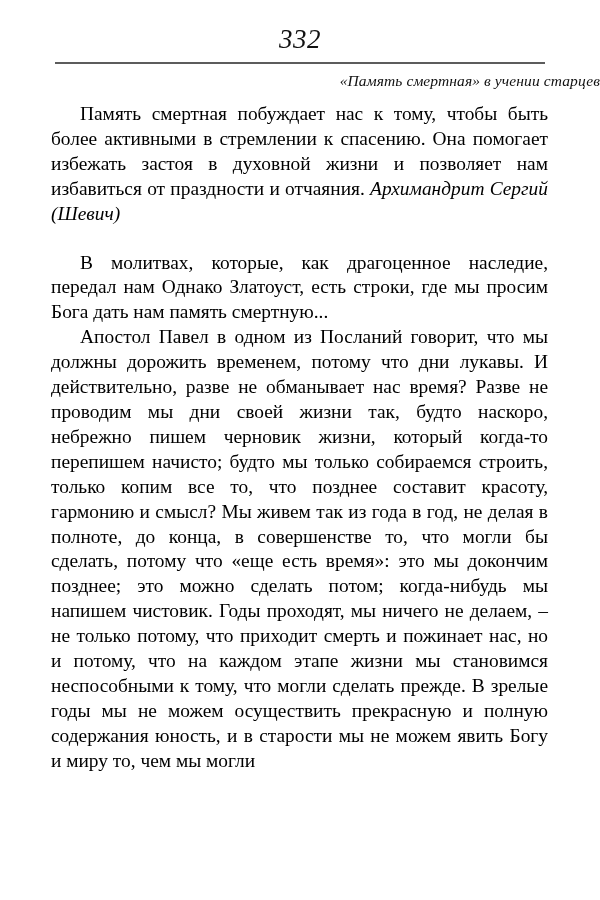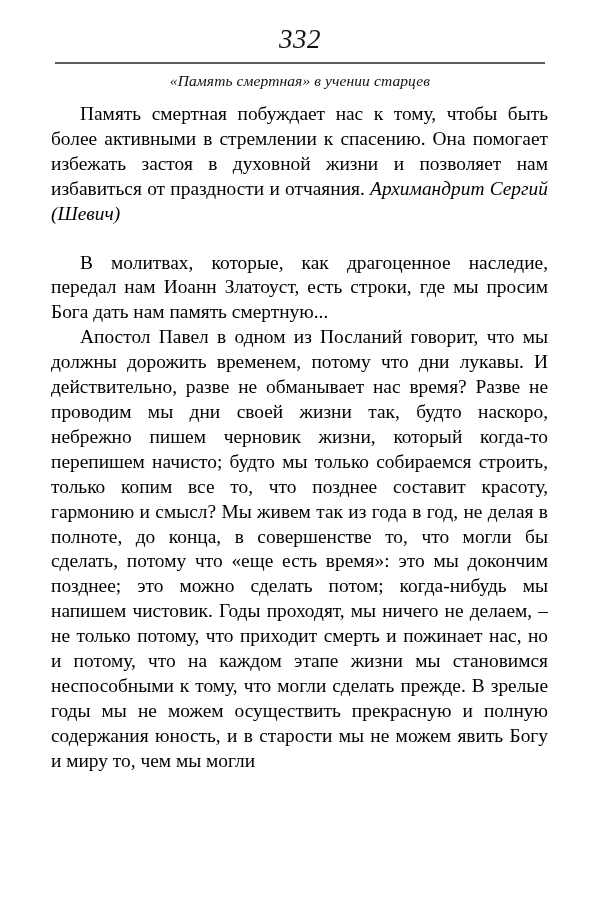--- a/index.html
+++ b/index.html
@@ -44,21 +44,21 @@
 
   .header-rule {
     width: 490px;
     margin: 9px auto 0 auto;
     height: 0;
     border: 0;
     border-top: 2px solid #5c5c5c;
   }
 
   .running-head {
-    text-align: center;
+    text-align: right;
     font-style: italic;
     font-size: 15.5px;
     line-height: 1.2;
     margin-top: 8px;
     letter-spacing: 0.1px;
     color: #111111;
   }
 
   
   .text-block {
@@ -97,19 +97,19 @@
     <div class="folio">332</div>
     <hr class="header-rule">
     <div class="running-head">«Память смертная» в учении старцев</div>
   </div>
 
   <div class="text-block">
 
 
     <p class="para"><span>Память смертная побуждает нас к тому, чтобы быть более активными в стремлении к спасению. Она помогает избежать застоя в духовной жизни и позволяет нам избавиться от праздности и отчаяния. </span><span class="attribution">Архимандрит Сергий (Шевич)</span></p>
 
-    <p class="para gap-before">В молитвах, которые, как драгоценное наследие, передал нам Иоанн Златоуст, есть строки, где мы просим Бога дать нам память смертную...</p>
+    <p class="para gap-before">В молитвах, которые, как драгоценное наследие, передал нам Однако Златоуст, есть строки, где мы просим Бога дать нам память смертную...</p>
 
     <p class="para">Апостол Павел в одном из Посланий говорит, что мы должны дорожить временем, потому что дни лукавы. И действительно, разве не обманывает нас время? Разве не проводим мы дни своей жизни так, будто наскоро, небрежно пишем черновик жизни, который когда-то перепишем начисто; будто мы только собираемся строить, только копим все то, что позднее составит красоту, гармонию и смысл? Мы живем так из года в год, не делая в полноте, до конца, в совершенстве то, что могли бы сделать, потому что «еще есть время»: это мы докончим позднее; это можно сделать потом; когда-нибудь мы напишем чистовик. Годы проходят, мы ничего не делаем, – не только потому, что приходит смерть и пожинает нас, но и потому, что на каждом этапе жизни мы становимся неспособными к тому, что могли сделать прежде. В зрелые годы мы не можем осуществить прекрасную и полную содержания юность, и в старости мы не можем явить Богу и миру то, чем мы могли</p>
 
   </div>
 
 </div>
 
 </body></html>

